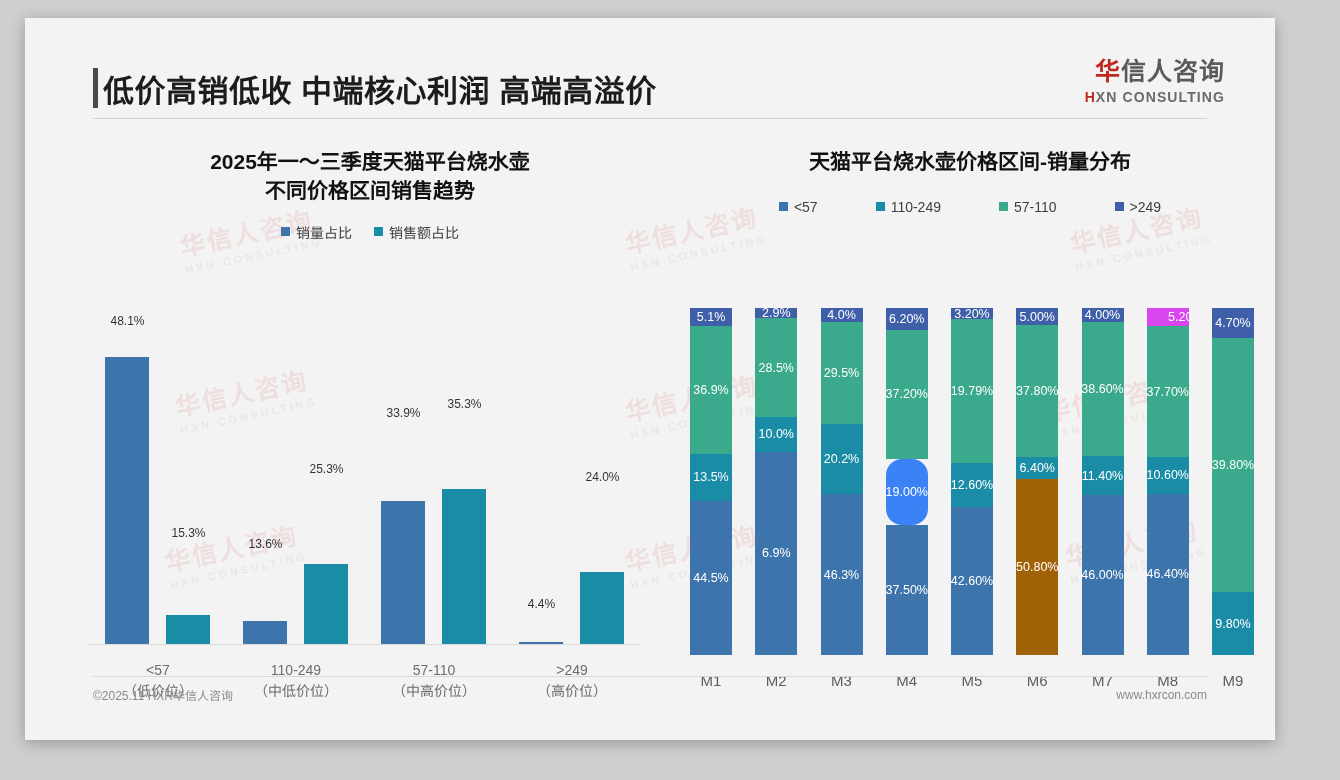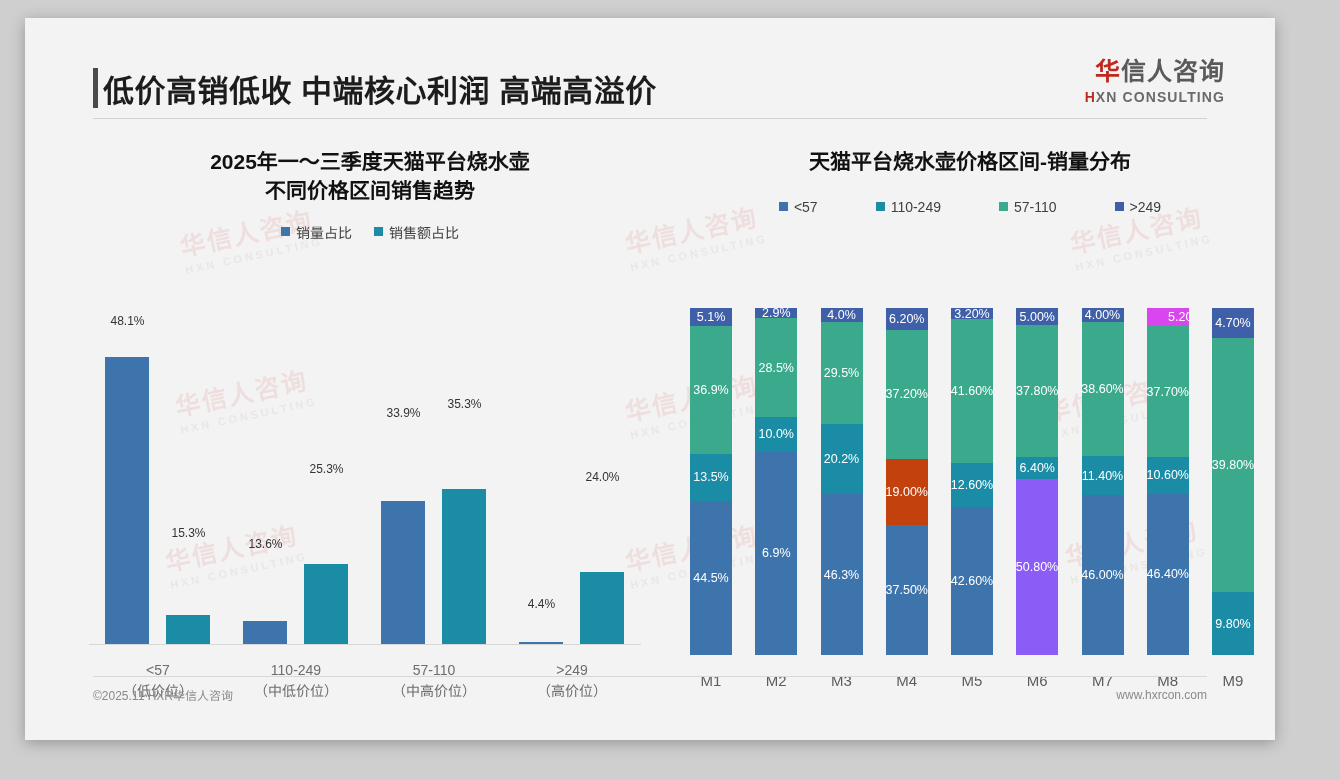--- a/index.html
+++ b/index.html
@@ -320,52 +320,52 @@
               <span>46.3%</span>
             </div>
           </div>
           <div class="stack">
             <div class="seg" style="flex: 6.2 0 0px; background: rgb(63, 95, 168);">
               <span>6.20%</span>
             </div>
             <div class="seg" style="flex: 37.2 0 0px; background: rgb(58, 169, 140);">
               <span>37.20%</span>
             </div>
-            <div class="seg" style="flex: 19 0 0px; background: #c2410c;">
+            <div class="seg" style="flex: 19 0 0px; background: #3b82f6; border-radius: 16px;">
               <span>19.00%</span>
             </div>
             <div class="seg" style="flex: 37.5 0 0px; background: rgb(61, 116, 171);">
               <span>37.50%</span>
             </div>
           </div>
           <div class="stack">
             <div class="seg" style="flex: 3.2 0 0px; background: rgb(63, 95, 168);">
               <span>3.20%</span>
             </div>
             <div class="seg" style="flex: 41.6 0 0px; background: rgb(58, 169, 140);">
-              <span>41.60%</span>
+              <span>19.79%</span>
             </div>
             <div class="seg" style="flex: 12.6 0 0px; background: rgb(26, 140, 166);">
               <span>12.60%</span>
             </div>
             <div class="seg" style="flex: 42.6 0 0px; background: rgb(61, 116, 171);">
               <span>42.60%</span>
             </div>
           </div>
           <div class="stack">
             <div class="seg" style="flex: 5 0 0px; background: rgb(63, 95, 168);">
               <span>5.00%</span>
             </div>
             <div class="seg" style="flex: 37.8 0 0px; background: rgb(58, 169, 140);">
               <span>37.80%</span>
             </div>
             <div class="seg" style="flex: 6.4 0 0px; background: rgb(26, 140, 166);">
               <span>6.40%</span>
             </div>
-            <div class="seg" style="flex: 50.8 0 0px; background: #8b5cf6; justify-content: flex-end;">
+            <div class="seg" style="flex: 50.8 0 0px; background: #a16207;">
               <span>50.80%</span>
             </div>
           </div>
           <div class="stack">
             <div class="seg" style="flex: 4 0 0px; background: rgb(63, 95, 168);">
               <span>4.00%</span>
             </div>
             <div class="seg" style="flex: 38.6 0 0px; background: rgb(58, 169, 140);">
               <span>38.60%</span>
             </div>

